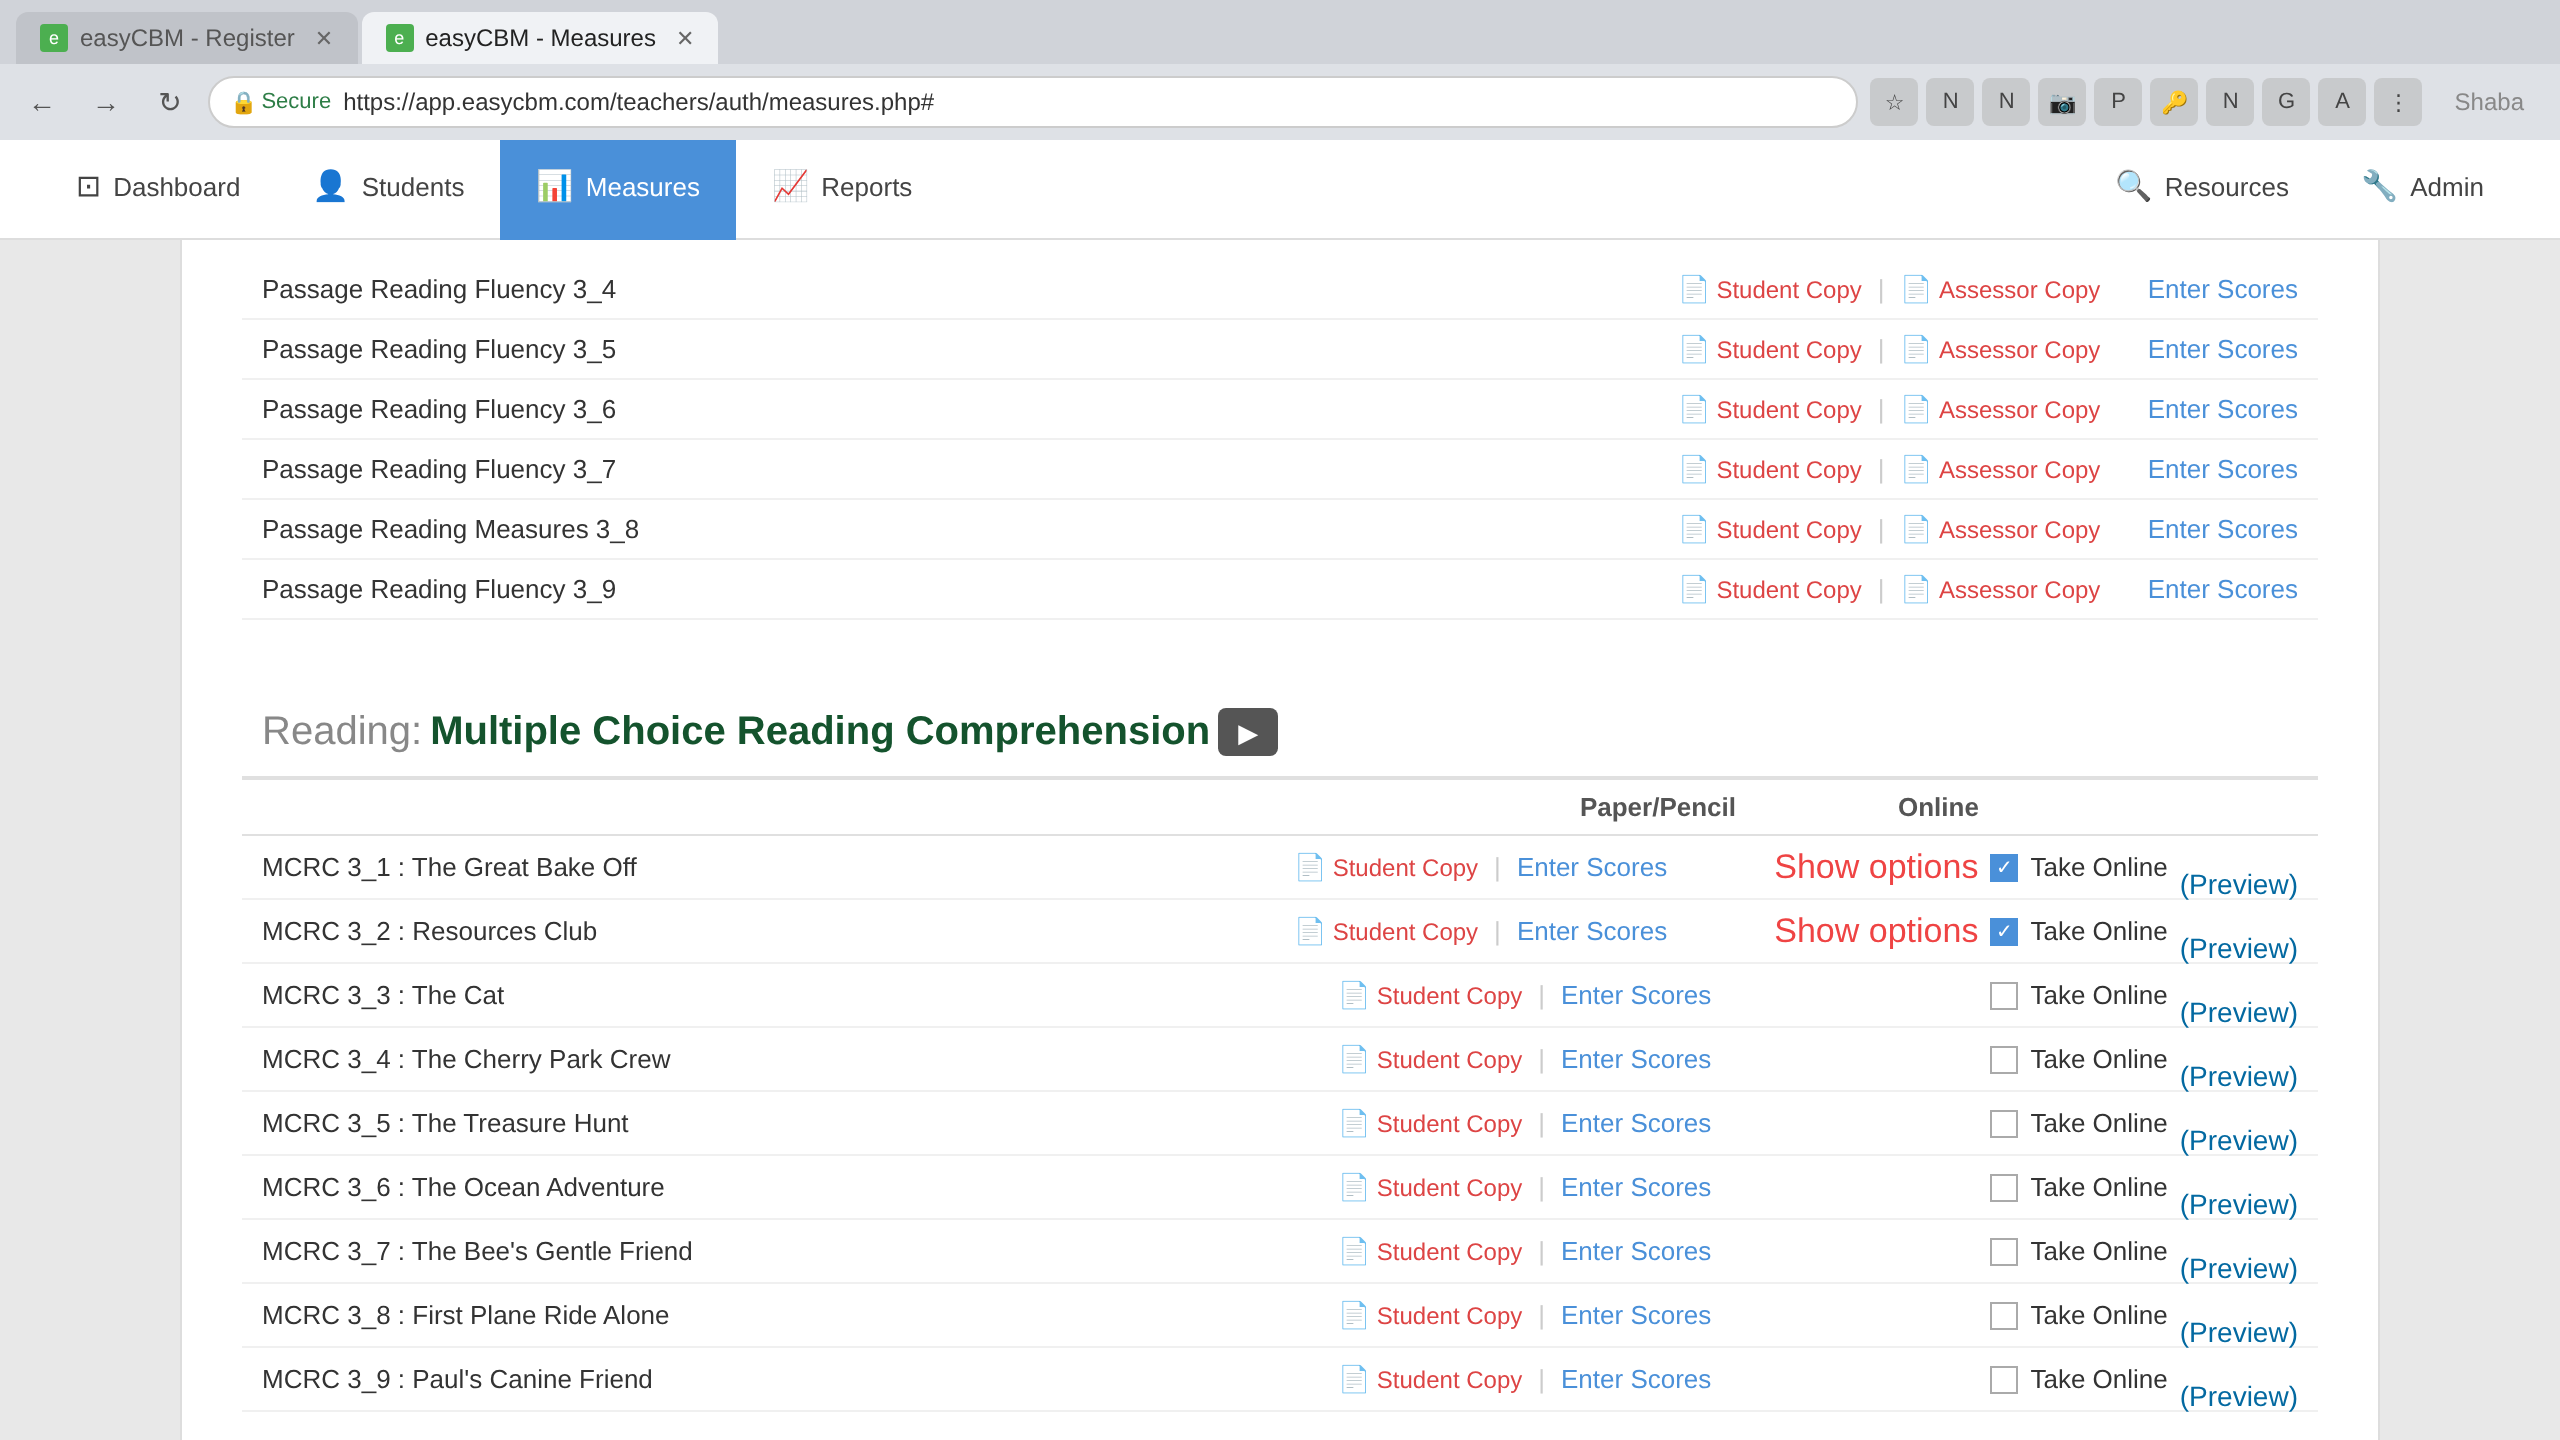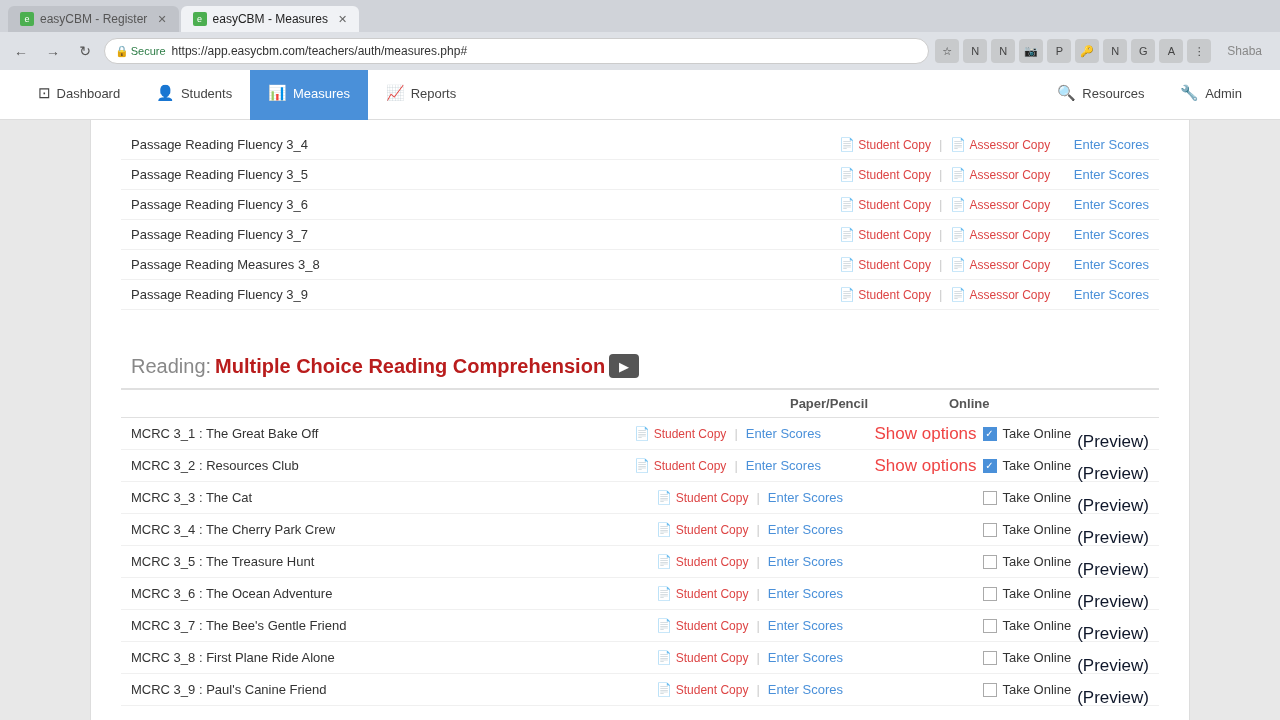--- a/index.html
+++ b/index.html
@@ -228,21 +228,21 @@
       border-bottom: 2px solid #e0e0e0;
       margin-bottom: 0;
     }
     .section-title-plain {
       font-size: 20px;
       color: #888;
       font-weight: normal;
     }
     .section-title-bold {
       font-size: 20px;
-      color: #b91c1c;
+      color: #14532d;
       font-weight: bold;
     }
     .video-btn {
       background: #555;
       border: none;
       border-radius: 4px;
       cursor: pointer;
       width: 30px;
       height: 24px;
       display: flex;
@@ -314,22 +314,22 @@
       background: #4a90d9;
       border-color: #4a90d9;
       color: white;
       font-size: 10px;
     }
     .take-online-label {
       font-size: 13px;
       color: #333;
     }
     .preview-link {
-      color: #0f172a;
-      font-size: 17px;
+      color: #0369a1;
+      font-size: 14px;
       cursor: pointer;
       text-decoration: none;
       margin-top: 17px;
     }
     .enter-scores-link-inline {
       color: #4a90d9;
       font-size: 13px;
       cursor: pointer;
       text-decoration: none;
     }

